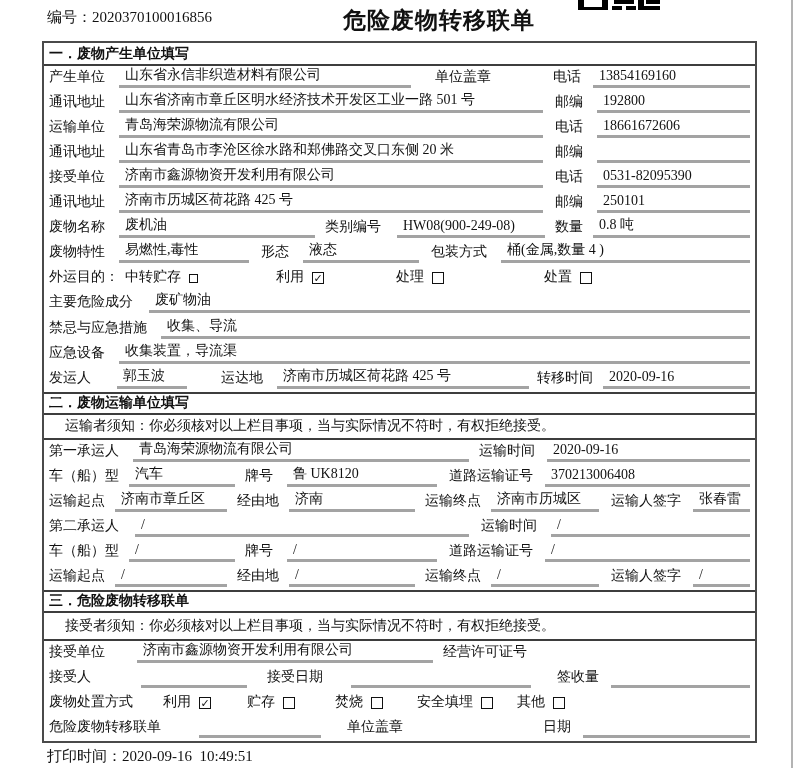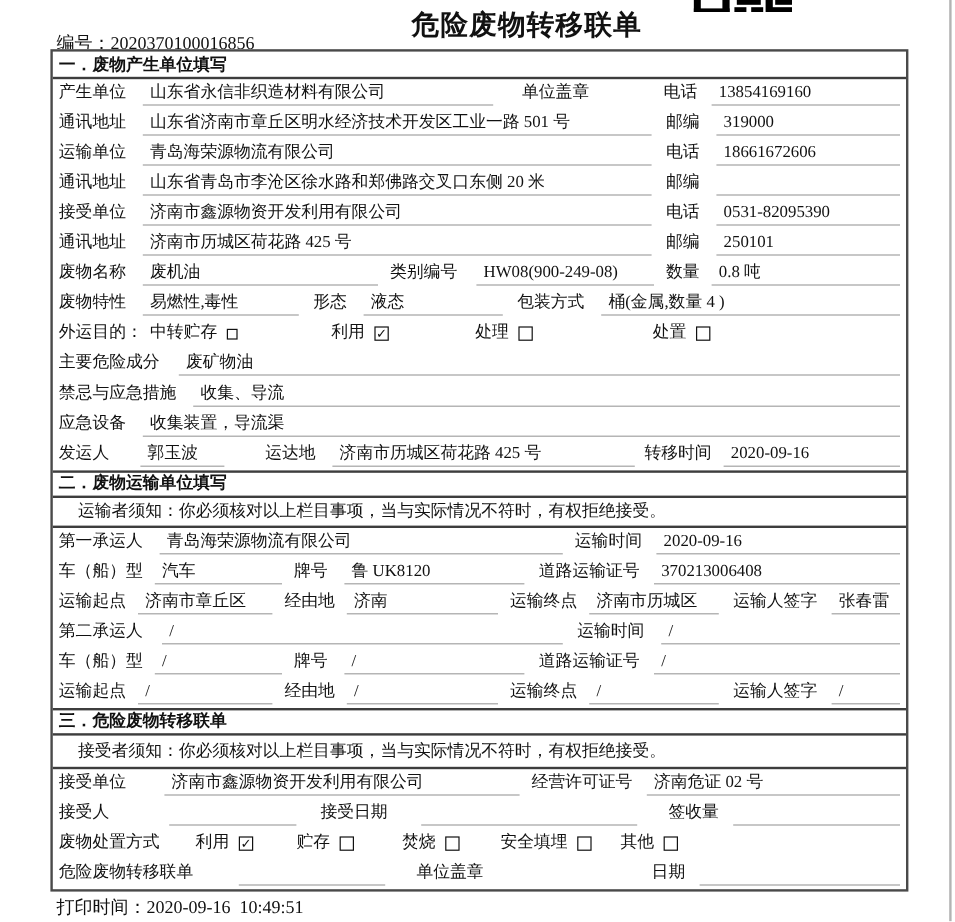--- a/index.html
+++ b/index.html
@@ -4,21 +4,21 @@
 <style>
   * { margin:0; padding:0; box-sizing:border-box; }
   html,body { background:#ffffff; }
   body {
     width:796px; height:768px;
     font-family:"Liberation Serif","DejaVu Serif",serif;
     color:#111; font-size:14px;
   }
   .page { position:relative; width:796px; height:768px; overflow:hidden; background:#fff; }
 
-  .serial { position:absolute; left:47px; top:27px; font-size:15px; white-space:nowrap; }
+  .serial { position:absolute; left:47px; top:8px; font-size:15px; white-space:nowrap; }
   .doc-title {
     position:absolute; left:82px; right:0; top:5px; text-align:center;
     font-family:"Liberation Sans","DejaVu Sans",sans-serif;
     font-weight:bold; font-size:23px; letter-spacing:1px; white-space:nowrap;
   }
   .qr-frag { position:absolute; left:578px; top:0; }
 
   .form-box {
     position:absolute; left:42px; top:41px; width:715px; height:702px;
     border:2px solid #4a4a4a; display:flex; flex-direction:column; background:#fff;
@@ -29,21 +29,21 @@
     border-bottom:2px solid #3d3d3d; white-space:nowrap;
   }
   .bt { border-top:2px solid #3d3d3d; }
   .notice { flex:0 0 25px; display:flex; align-items:center; padding-left:21px;
     border-bottom:2px solid #3d3d3d; white-space:nowrap; }
   .notice.n3 { flex-basis:28px; }
 
   .row { display:flex; align-items:flex-end; padding:0 5px 3px 5px; flex:1 1 0; min-height:0; overflow:hidden; }
   .lbl, .txt { white-space:nowrap; padding-bottom:2px; }
   .val {
-    border-bottom:1px solid #a3a3a3; white-space:nowrap;
+    border-bottom:3px solid #a3a3a3; white-space:nowrap;
     padding:0 6px 1px 6px; min-width:20px; overflow:hidden;
   }
   .fill { flex:1; }
   .cb {
     display:inline-flex; flex:none; width:12px; height:12px; border:1px solid #111;
     margin:0 0 4px 8px; align-items:center; justify-content:center;
     font-size:11px; line-height:1; font-family:"DejaVu Sans",sans-serif;
   }
   .cb-sm { width:9px; height:9px; margin-bottom:5px; }
 
@@ -82,21 +82,21 @@
       <span class="val" style="margin-left:14px;width:292px">山东省永信非织造材料有限公司</span>
       <span class="lbl" style="margin-left:24px">单位盖章</span>
       <span class="lbl" style="margin-left:62px">电话</span>
       <span class="val fill" style="margin-left:12px">13854169160</span>
     </div>
 
     <div class="row">
       <span class="lbl">通讯地址</span>
       <span class="val" style="margin-left:14px;width:424px">山东省济南市章丘区明水经济技术开发区工业一路 501 号</span>
       <span class="lbl" style="margin-left:12px">邮编</span>
-      <span class="val fill" style="margin-left:14px">319000</span>
+      <span class="val fill" style="margin-left:14px">192800</span>
     </div>
 
     <div class="row">
       <span class="lbl">运输单位</span>
       <span class="val" style="margin-left:14px;width:424px">青岛海荣源物流有限公司</span>
       <span class="lbl" style="margin-left:12px">电话</span>
       <span class="val fill" style="margin-left:14px">18661672606</span>
     </div>
 
     <div class="row">
@@ -231,21 +231,20 @@
       <span class="val fill" style="margin-left:12px">/</span>
     </div>
 
     <div class="sec-title bt">三．危险废物转移联单</div>
     <div class="notice n3">接受者须知：你必须核对以上栏目事项，当与实际情况不符时，有权拒绝接受。</div>
 
     <div class="row">
       <span class="lbl">接受单位</span>
       <span class="val" style="margin-left:32px;width:296px">济南市鑫源物资开发利用有限公司</span>
       <span class="lbl" style="margin-left:10px">经营许可证号</span>
-      <span class="val fill" style="margin-left:12px">济南危证 02 号</span>
     </div>
 
     <div class="row">
       <span class="lbl">接受人</span>
       <span class="val" style="margin-left:50px;width:106px"></span>
       <span class="lbl" style="margin-left:20px">接受日期</span>
       <span class="val" style="margin-left:28px;width:180px"></span>
       <span class="lbl" style="margin-left:26px">签收量</span>
       <span class="val fill" style="margin-left:12px"></span>
     </div>

